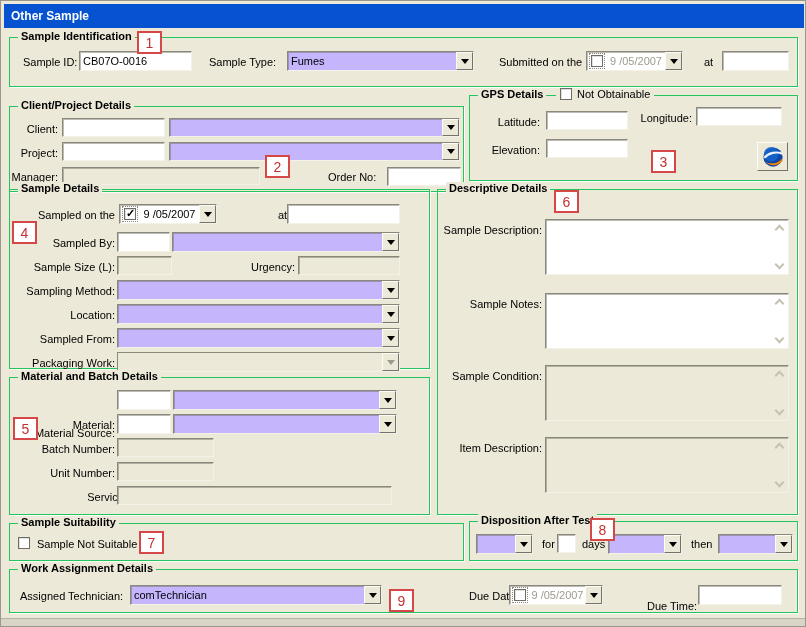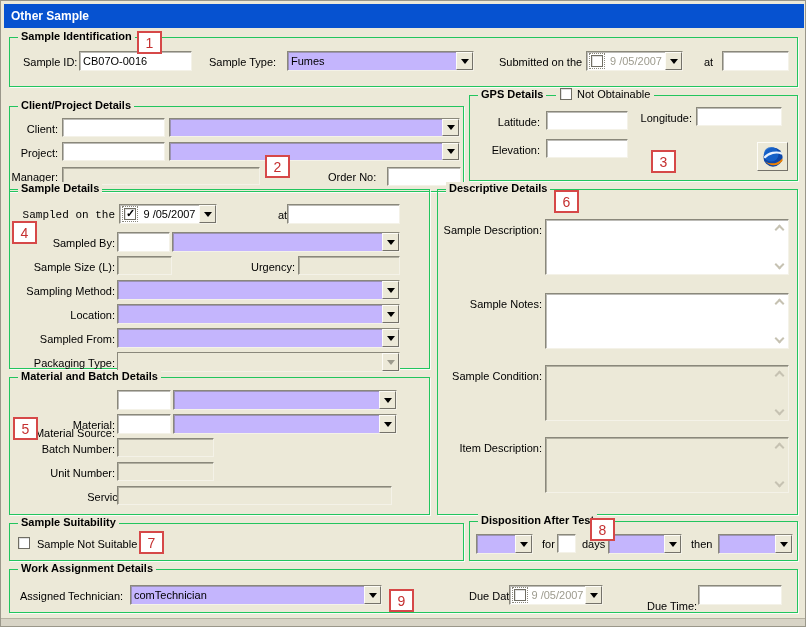--- a/index.html
+++ b/index.html
@@ -158,21 +158,21 @@
         <circle cx="12" cy="12" r="10.5" fill="#0d47a8"></circle>
         <circle cx="10" cy="9" r="8" fill="#1765cc" opacity="0.85"></circle>
         <path d="M2.5 13 C7 7.5, 16 5.5, 22 8.5" stroke="#e8f2ff" stroke-width="2.4" fill="none"></path>
         <path d="M3.5 16.5 C9 20.5, 17 19.5, 22 13.5 L22.5 16 C17 22.5, 8.5 22.5, 3.5 16.5 Z" fill="#ef8200"></path>
       </svg>
     </button>
   </div>
 
   <div class="group" style="left:8px;top:188px;width:421px;height:180px;">
     <span class="gtitle">Sample Details</span>
-    <span class="lbl r" style="left:0;top:19px;width:105px;font-family:Liberation Mono, monospace;">Sampled on the</span>
+    <span class="lbl r" style="left:0;top:19px;width:105px;">Sampled on the</span>
     <div class="datecombo sunk" style="left:109px;top:14px;width:98px;">
       <span class="cb dotted">
           <span class="chk">✓</span>
         </span>
       <span class="dtext">9 /05/2007</span>
       <span class="cbtn">
           <span class="tri"></span>
         </span>
     </div>
     <span class="lbl" style="left:268px;top:19px;">at</span>
@@ -209,21 +209,21 @@
     </div>
 
     <span class="lbl r" style="left:0;top:143px;width:105px;">Sampled From:</span>
     <div class="combo sunk" style="left:107px;top:138px;width:283px;">
       <input style="">
       <span class="cbtn">
           <span class="tri"></span>
         </span>
     </div>
 
-    <span class="lbl r" style="left:0;top:167px;width:105px;">Packaging Type:</span>
+    <span class="lbl r" style="left:0;top:167px;width:105px;">Packaging Work:</span>
     <div class="combo sunk dis" style="left:107px;top:162px;width:283px;">
       <input disabled="" style="background: rgb(236, 233, 216);">
       <span class="cbtn">
           <span class="tri"></span>
         </span>
     </div>
   </div>
 
   <div class="group" style="left:8px;top:376px;width:421px;height:138px;">
     <span class="gtitle">Material and Batch Details</span>

